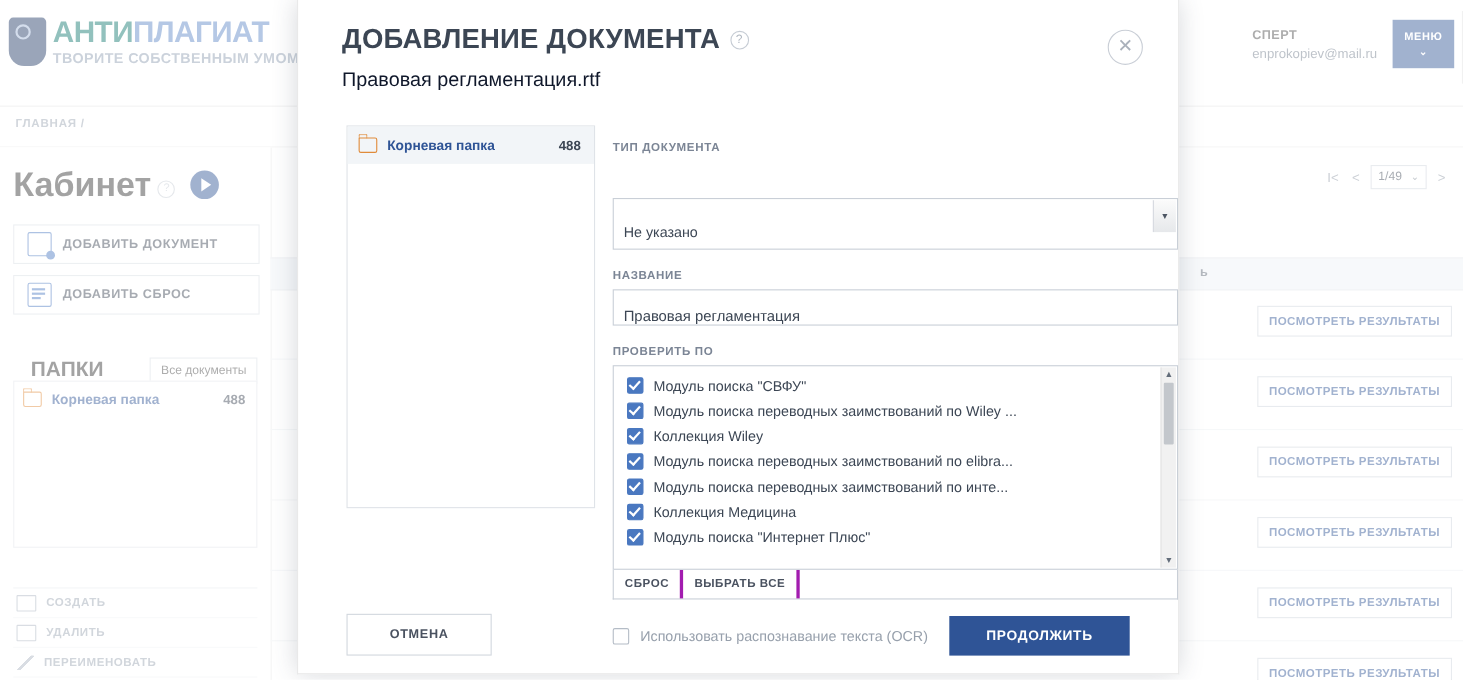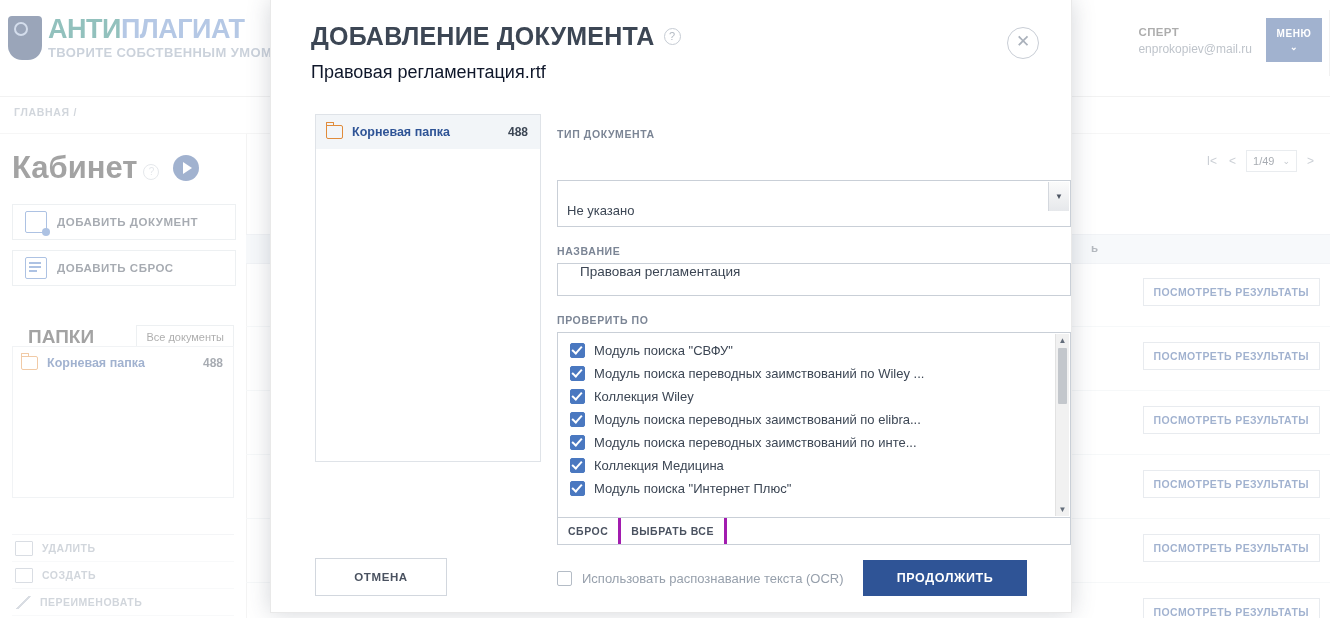--- a/index.html
+++ b/index.html
@@ -477,22 +477,22 @@
     align-items: center;
     justify-content: center;
     font-size: 8px;
     color: #4d5663;
   }
   .text-input {
     height: 31px;
     border: 1px solid #c9cfd7;
     background: #fff;
     display: flex;
-    align-items: flex-start;
-    padding: 0 22px;
+    align-items: flex-end;
+    padding: 0 9px;
     font-size: 13.5px;
     color: #3c4654;
   }
   .spacer-18 { height: 18px; }
 
   .check-list {
     border: 1px solid #c9cfd7;
     background: #fff;
     height: 178px;
     overflow: hidden;
@@ -658,25 +658,25 @@
       <div class="folder-row">
         <span class="folder-ico"></span>
         <span>Корневая папка</span>
         <span class="folder-count">488</span>
       </div>
     </div>
 
     <div class="folder-actions">
       <div class="faction">
         <span class="ico"></span>
-        <span>УДАЛИТЬ</span>
+        <span>СОЗДАТЬ</span>
       </div>
       <div class="faction">
         <span class="ico"></span>
-        <span>СОЗДАТЬ</span>
+        <span>УДАЛИТЬ</span>
       </div>
       <div class="faction">
         <span class="ico pen"></span>
         <span>ПЕРЕИМЕНОВАТЬ</span>
       </div>
     </div>
   </div>
 
   <div class="results-col">
     <div class="pager">

